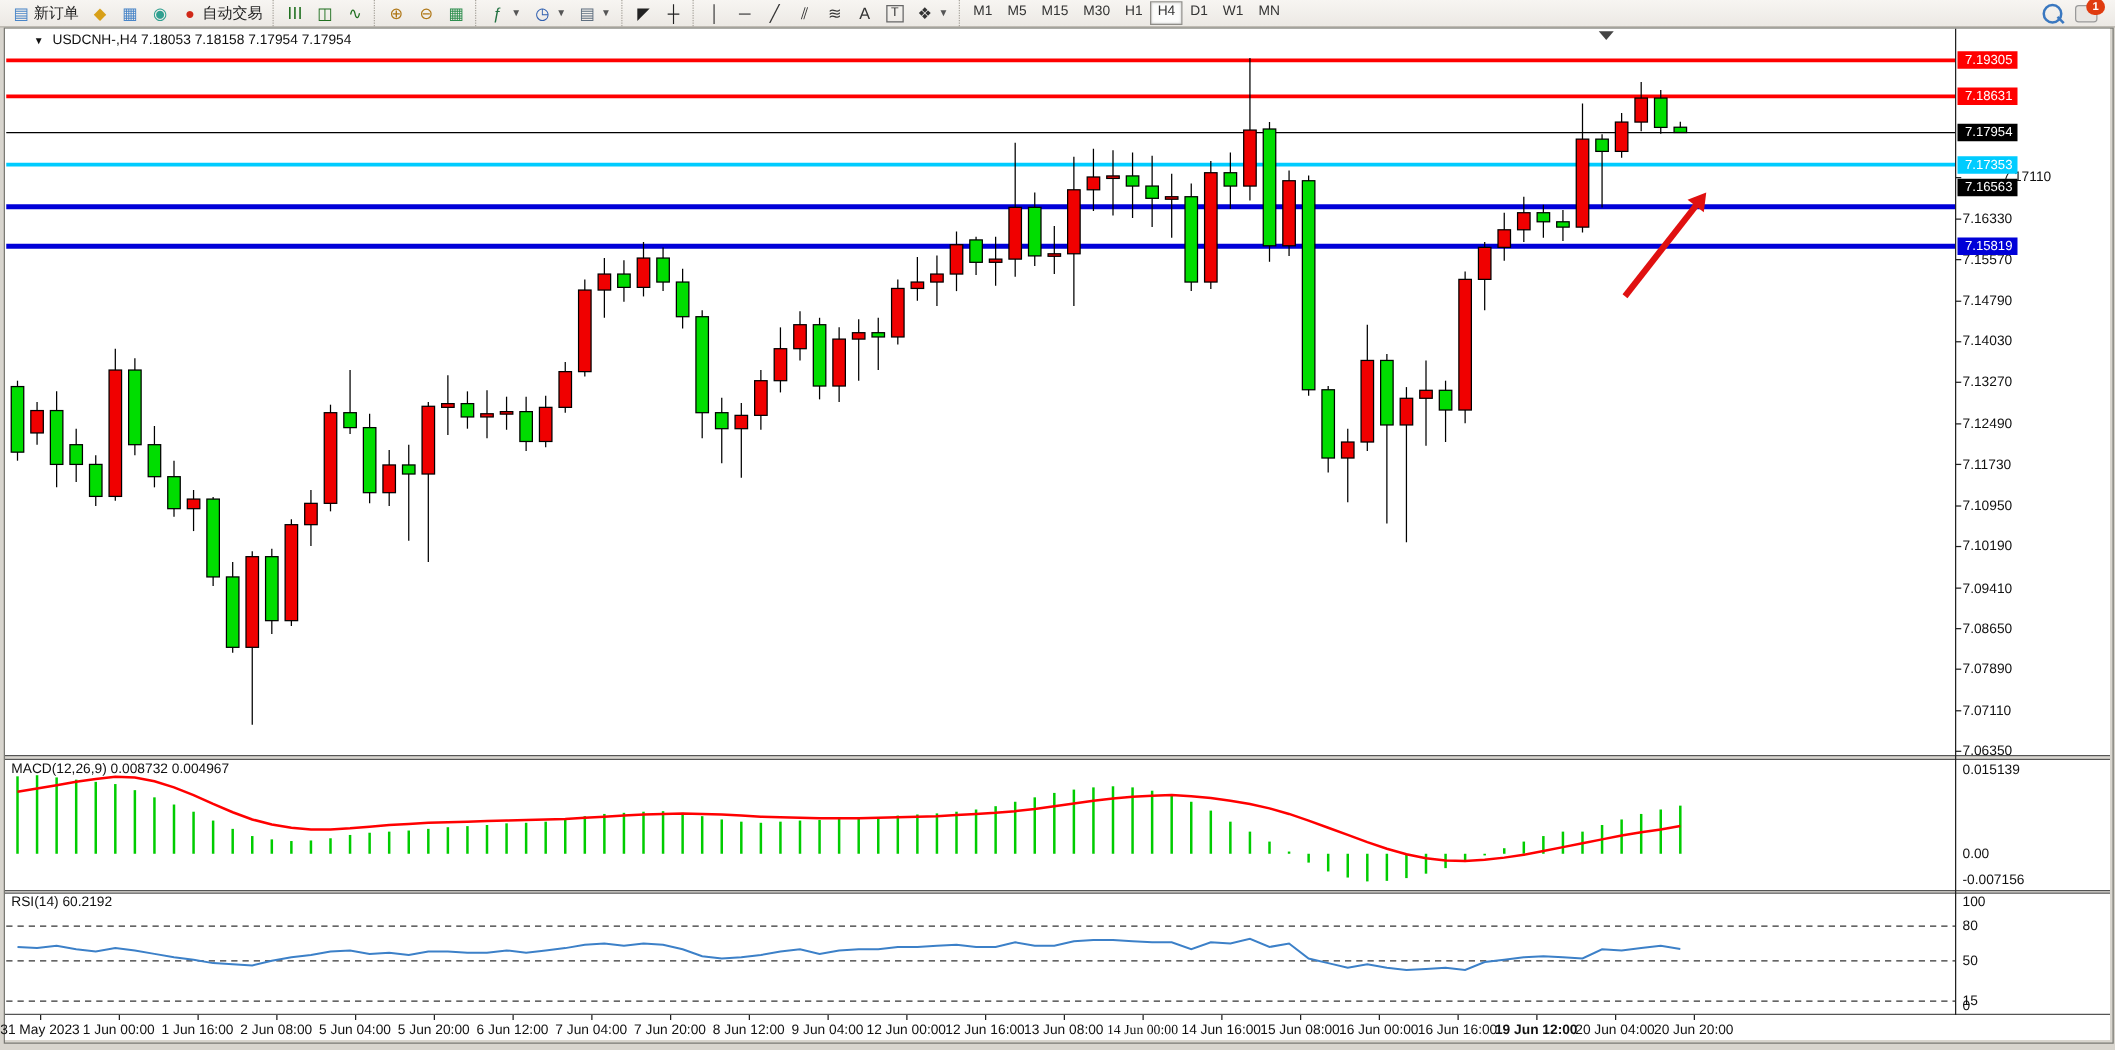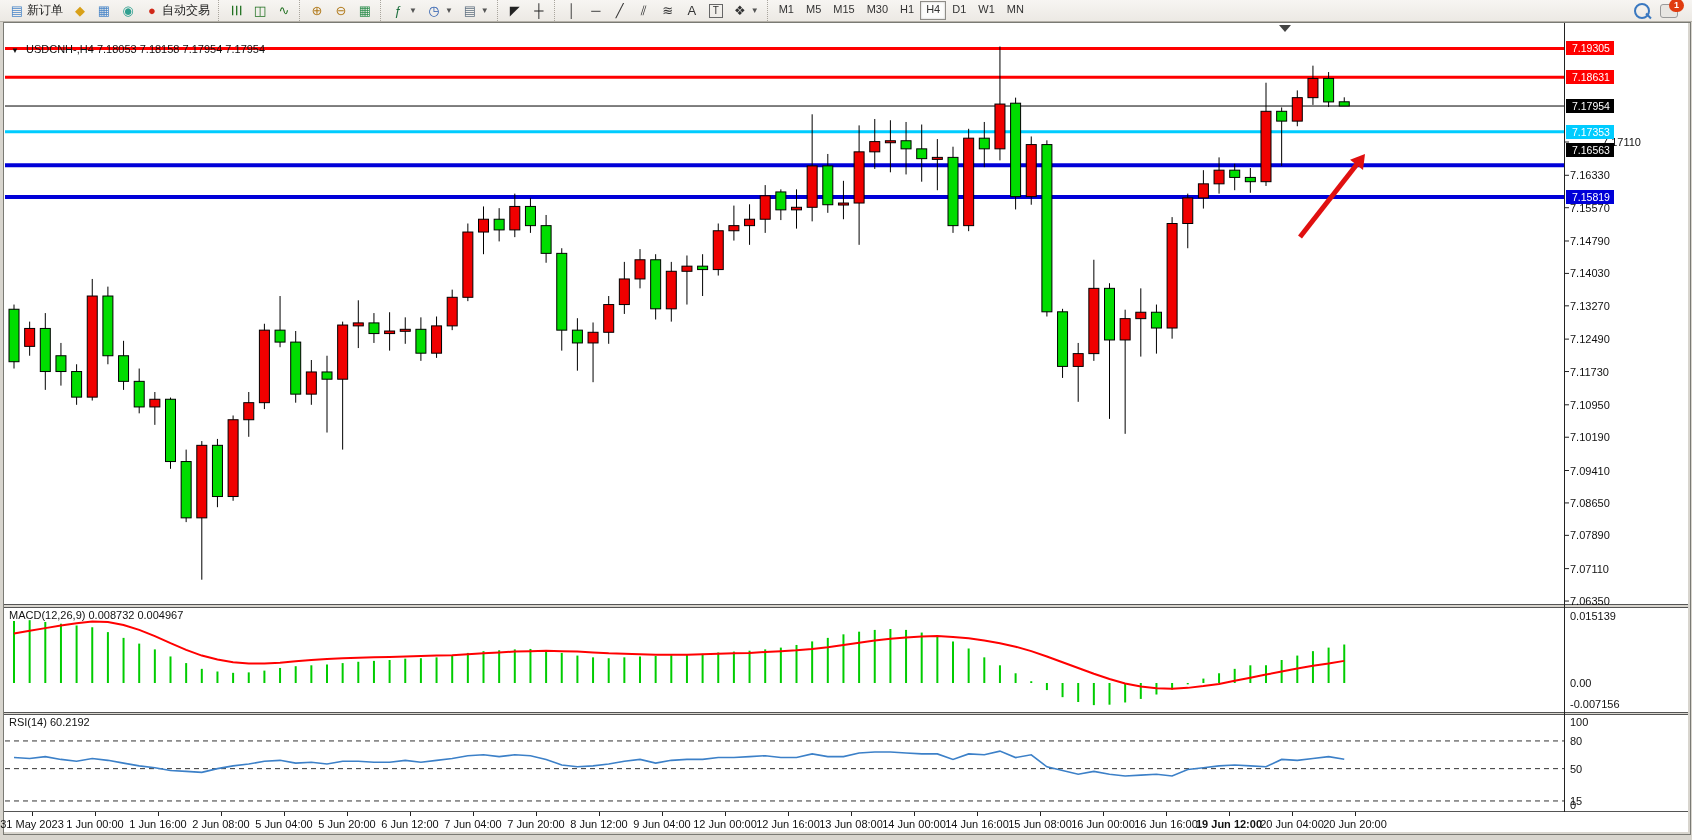--- a/index.html
+++ b/index.html
@@ -28,21 +28,21 @@
   
   #client{position:absolute;left:3px;top:22px;width:1686px;height:811px;background:#d8d5ce;border:1px solid #7a7a74;}
   .pane{position:absolute;left:0;width:1684px;background:#ffffff;border-top:1px solid #555;border-bottom:1px solid #555;}
   #pane-main{top:0;height:581px;border-top:none;}
   #pane-macd{top:584px;height:104px;}
   #pane-rsi{top:691px;height:96px;}
   #time-strip{position:absolute;left:0;top:789px;width:1684px;height:20px;background:#fff;}
   #vaxis{position:absolute;left:1560px;top:0;width:1px;height:789px;background:#222;}
   svg.layer{position:absolute;left:0;top:0;pointer-events:none;}
   
-  #chart-title{position:absolute;left:7px;top:3px;font-size:11px;color:#111;white-space:nowrap;margin-top:17px;}
+  #chart-title{position:absolute;left:23px;top:3px;font-size:11px;color:#111;white-space:nowrap;}
   #chart-title .tri{font-size:8px;margin-right:4px;}
   .axis-tick{position:absolute;left:1566px;font-size:11px;color:#111;transform:translateY(-6px);white-space:nowrap;}
   .axis-badge{position:absolute;left:1562px;height:14px;line-height:14px;font-size:10.5px;color:#fff;
     padding:0 4px 0 6px;transform:translateY(-7px);white-space:nowrap;}
   .ind-label{position:absolute;left:5px;font-size:11px;color:#111;white-space:nowrap;}
   .time-label{position:absolute;top:795px;font-size:11px;color:#111;transform:translateX(-50%);white-space:nowrap;}
   .time-tick{position:absolute;top:789px;width:1px;height:4px;background:#222;}
 </style>
 </head>
 <body>
@@ -531,21 +531,21 @@
       <div class="time-label" style="left: 595px;">8 Jun 12:00</div>
       <div class="time-tick" style="left: 595px;"></div>
       <div class="time-label" style="left: 658px;">9 Jun 04:00</div>
       <div class="time-tick" style="left: 658px;"></div>
       <div class="time-label" style="left: 721px;">12 Jun 00:00</div>
       <div class="time-tick" style="left: 721px;"></div>
       <div class="time-label" style="left: 784px;">12 Jun 16:00</div>
       <div class="time-tick" style="left: 784px;"></div>
       <div class="time-label" style="left: 847px;">13 Jun 08:00</div>
       <div class="time-tick" style="left: 847px;"></div>
-      <div class="time-label" style="left: 910px;">14 Jun 00:00</div>
+      <div class="time-label" style="left: 910px; font-family: Liberation Serif, serif;">14 Jun 00:00</div>
       <div class="time-tick" style="left: 910px;"></div>
       <div class="time-label" style="left: 973px;">14 Jun 16:00</div>
       <div class="time-tick" style="left: 973px;"></div>
       <div class="time-label" style="left: 1036px;">15 Jun 08:00</div>
       <div class="time-tick" style="left: 1036px;"></div>
       <div class="time-label" style="left: 1099px;">16 Jun 00:00</div>
       <div class="time-tick" style="left: 1099px;"></div>
       <div class="time-label" style="left: 1162px;">16 Jun 16:00</div>
       <div class="time-tick" style="left: 1162px;"></div>
       <div class="time-label" style="left: 1225px; font-weight: bold;">19 Jun 12:00</div>

